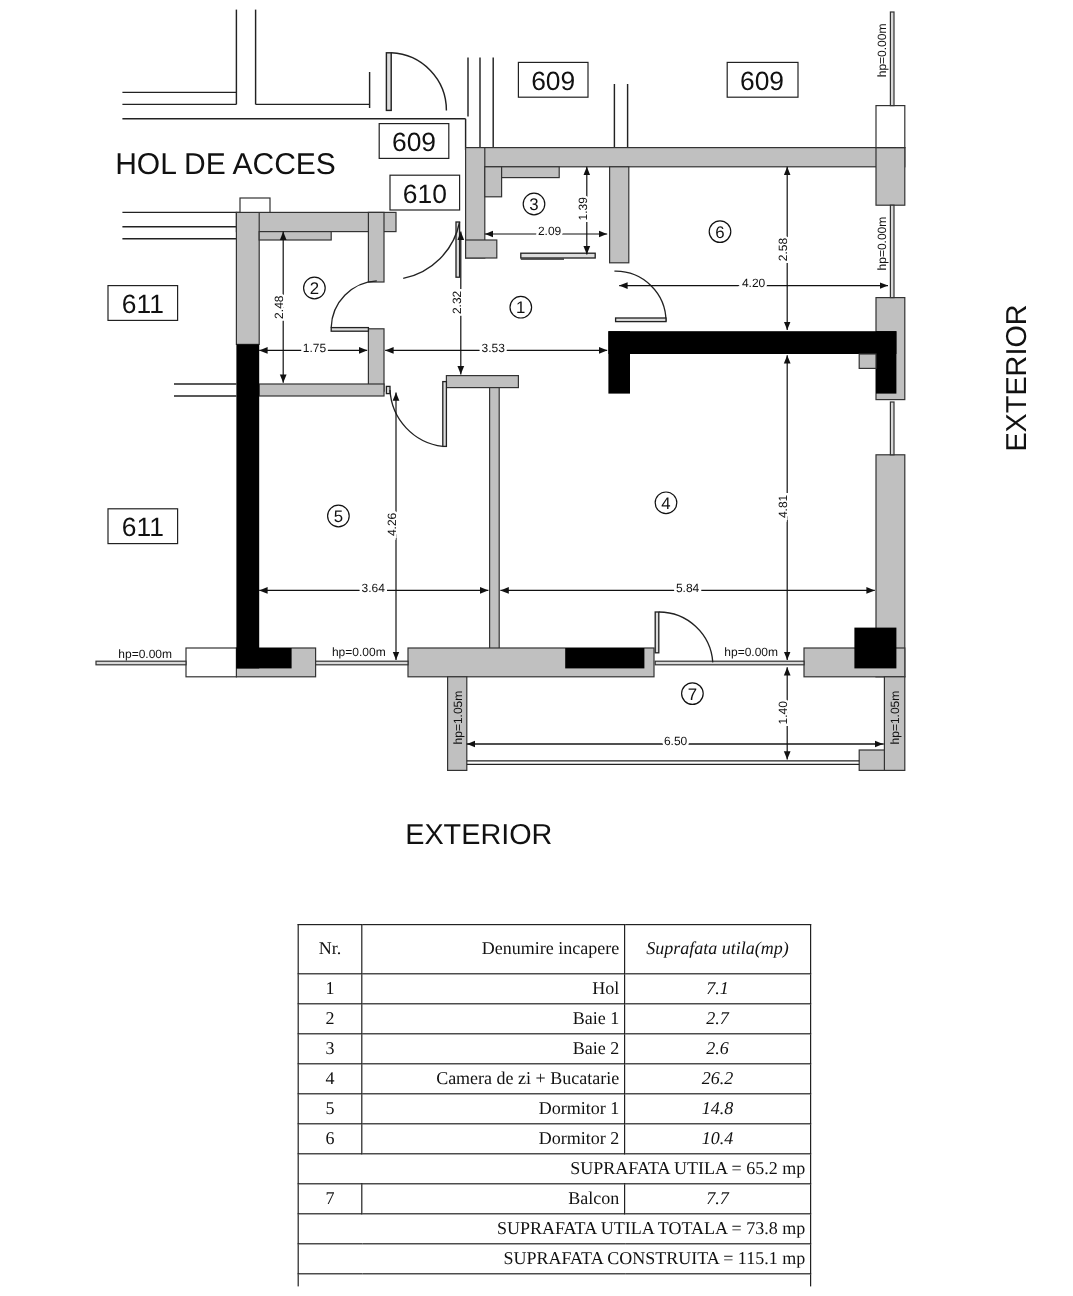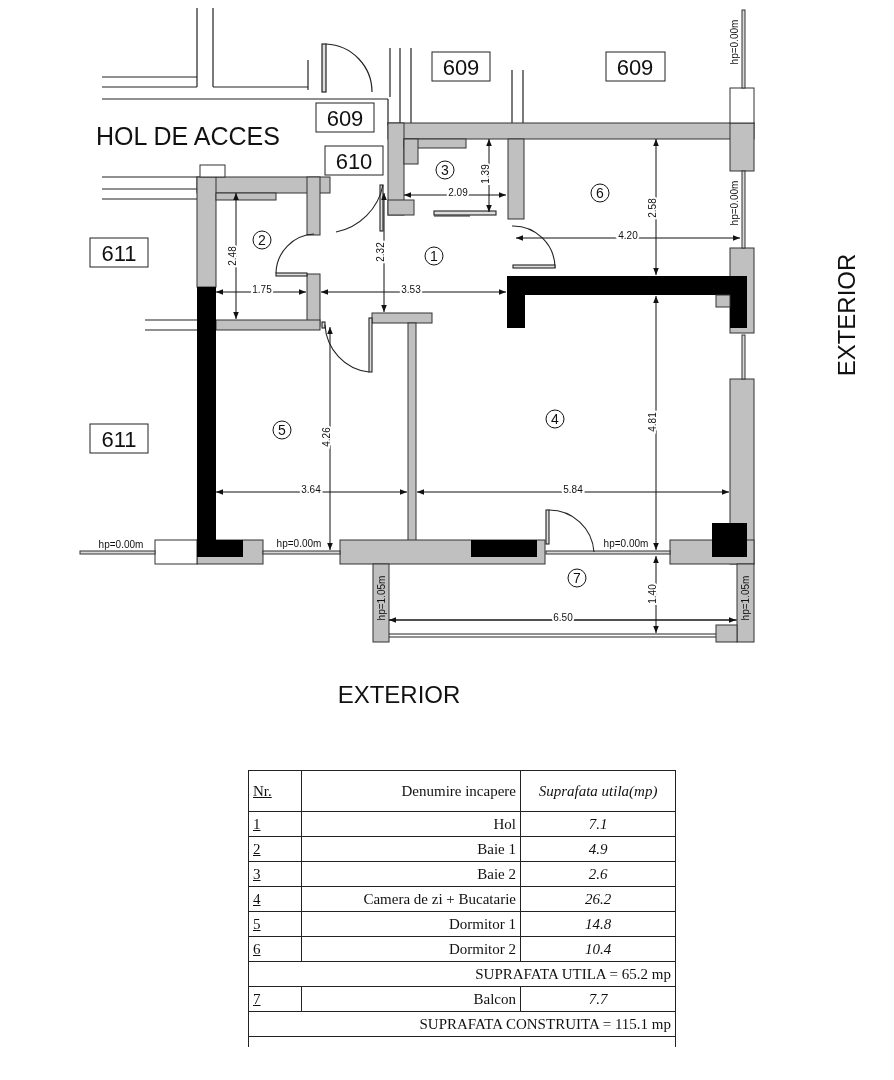--- a/index.html
+++ b/index.html
@@ -1,21 +1,21 @@
 <!DOCTYPE html>
 <html><head>
 <meta charset="utf-8">
 <style>
   html, body { margin:0; padding:0; background:#fff; }
   body { width:894px; height:1080px; position:relative; overflow:hidden; font-family:"Liberation Sans", sans-serif; }
   #plan { position:absolute; left:0; top:0; width:894px; height:760px; }
   table.areas { position:absolute; left:248px; top:770px; width:428px; border-collapse:collapse; font-family:"Liberation Serif", serif; font-size:15px; color:#111; }
   table.areas td { border:1.5px solid #222; height:24px; padding:0 4px; }
   table.areas tr.head td { height:40px; }
-  td.c-nr { width:44px; text-align:left;text-decoration:underline; }
+  td.c-nr { width:44px; text-align:center; }
   td.c-name { width:200px; padding-left:14px !important;text-align:right; }
   td.c-val { text-align:center;font-style:italic; }
   td.full { text-align:right; }
   tr.blank td { height:10px; border-bottom:none; }
 </style>
 </head>
 <body>
 
 <svg id="plan" viewBox="0 0 894 760" xmlns="http://www.w3.org/2000/svg" font-family="Liberation Sans, sans-serif">
   <defs>
@@ -241,21 +241,21 @@
     <td class="c-val">Suprafata utila(mp)</td>
   </tr>
   <tr>
     <td class="c-nr">1</td>
     <td class="c-name">Hol</td>
     <td class="c-val">7.1</td>
   </tr>
   <tr>
     <td class="c-nr">2</td>
     <td class="c-name">Baie 1</td>
-    <td class="c-val">4.9</td>
+    <td class="c-val">2.7</td>
   </tr>
   <tr>
     <td class="c-nr">3</td>
     <td class="c-name">Baie 2</td>
     <td class="c-val">2.6</td>
   </tr>
   <tr>
     <td class="c-nr">4</td>
     <td class="c-name">Camera de zi + Bucatarie</td>
     <td class="c-val">26.2</td>
@@ -272,19 +272,22 @@
   </tr>
   <tr>
     <td class="full" colspan="3">SUPRAFATA  UTILA  =  65.2 mp</td>
   </tr>
   <tr>
     <td class="c-nr">7</td>
     <td class="c-name">Balcon</td>
     <td class="c-val">7.7</td>
   </tr>
   <tr>
+    <td class="full" colspan="3">SUPRAFATA  UTILA  TOTALA = 73.8 mp</td>
+  </tr>
+  <tr>
     <td class="full" colspan="3">SUPRAFATA   CONSTRUITA = 115.1 mp</td>
   </tr>
   <tr class="blank">
     <td colspan="3"></td>
   </tr>
 </tbody>
   </table>
 
 </body></html>

